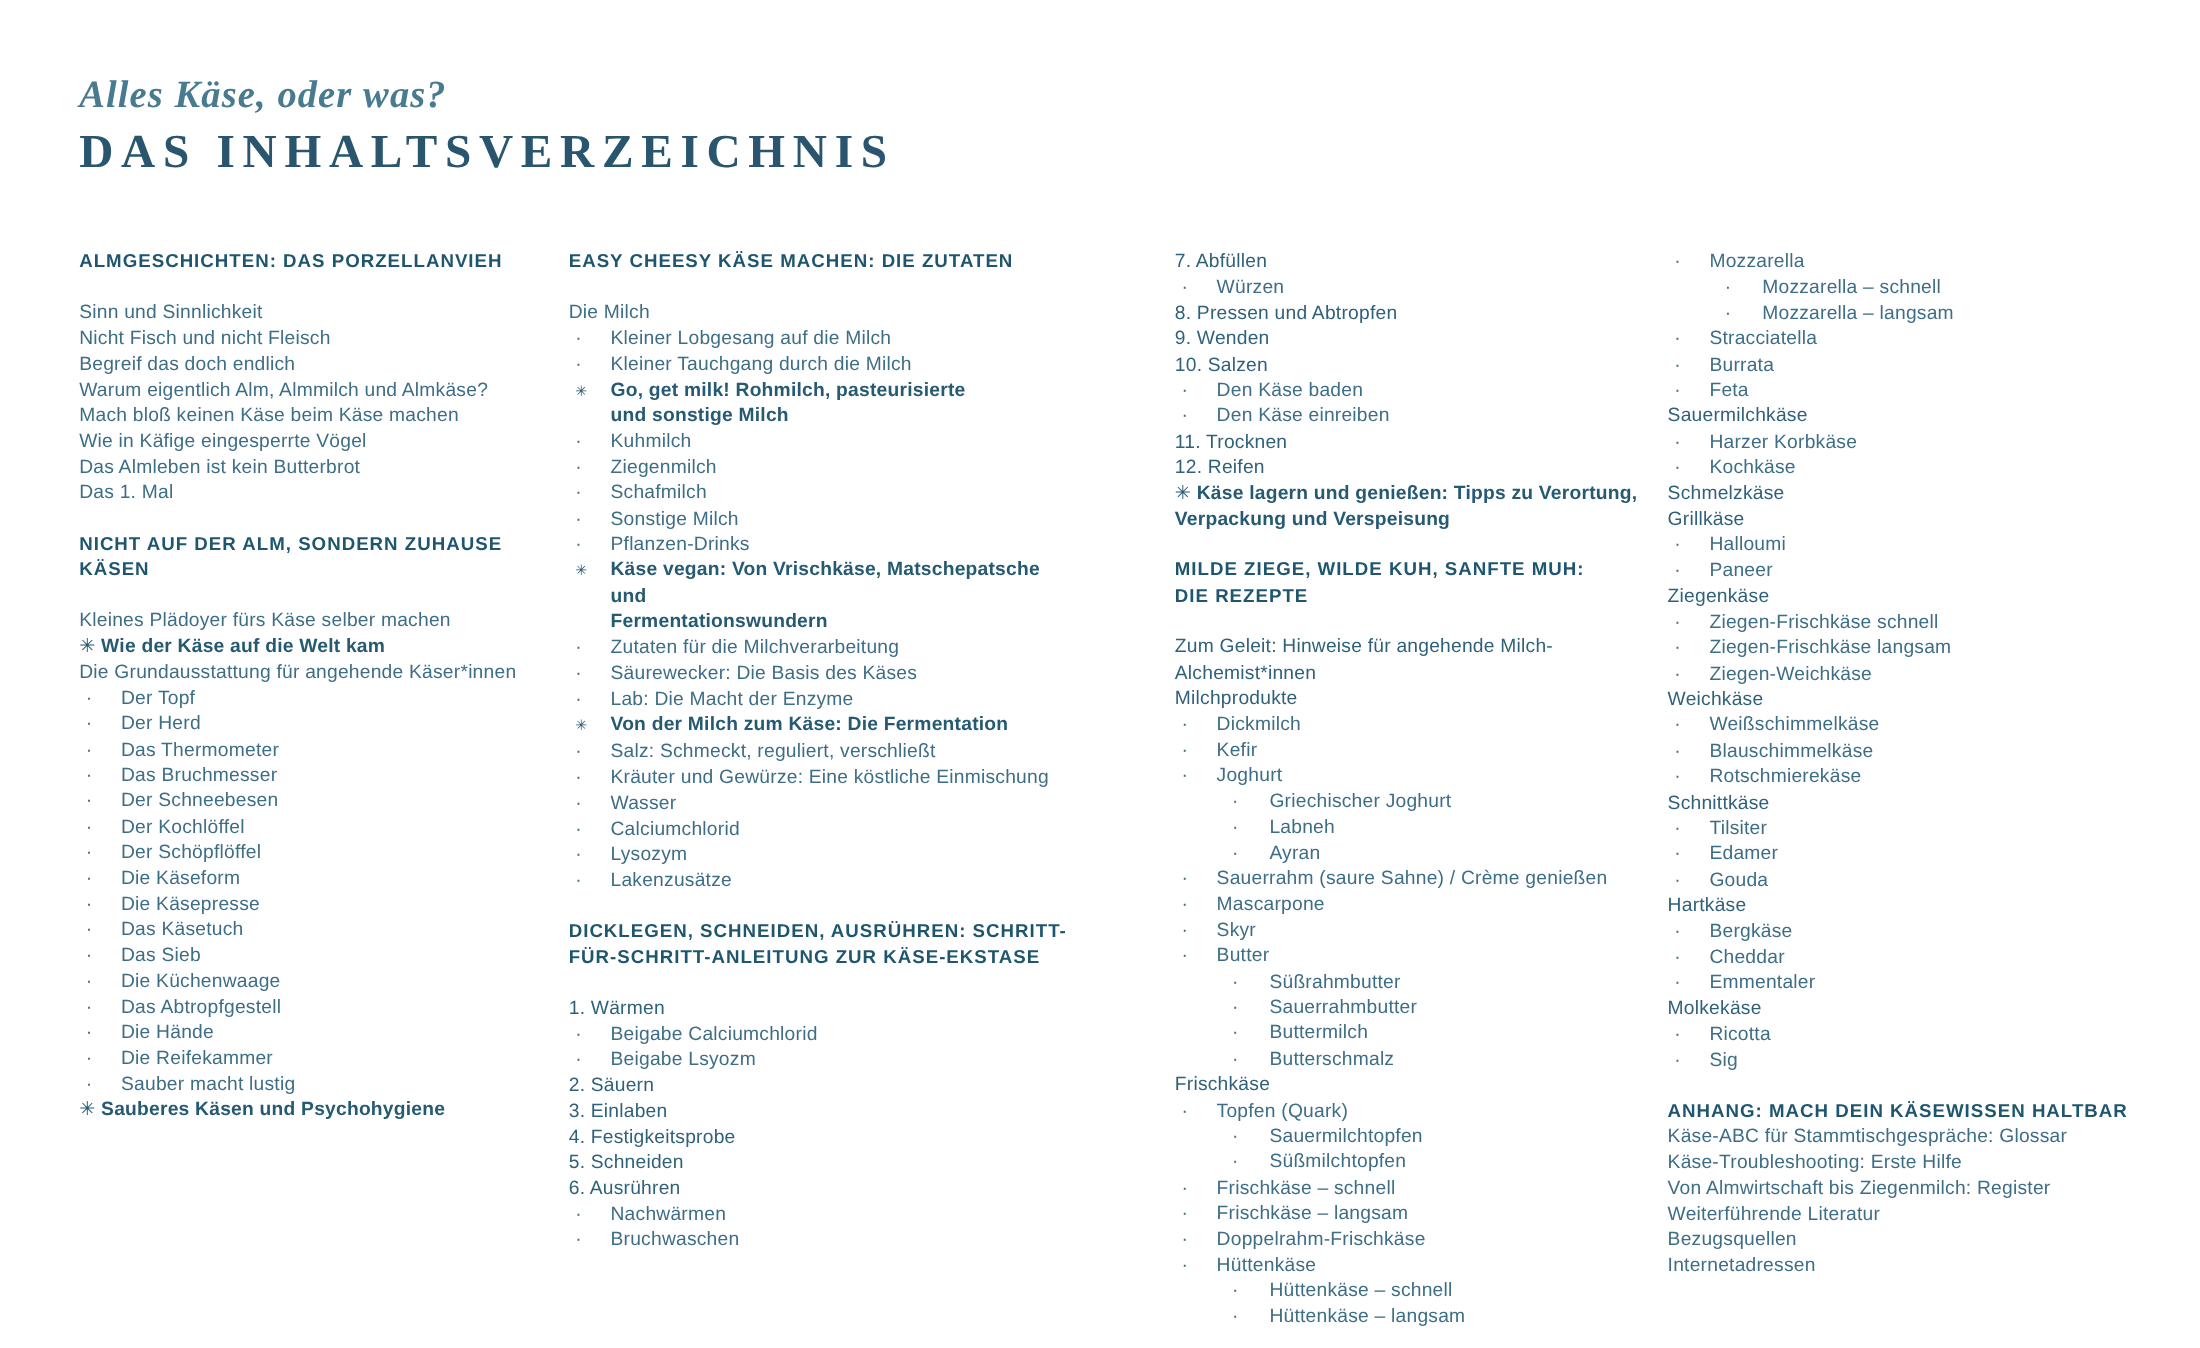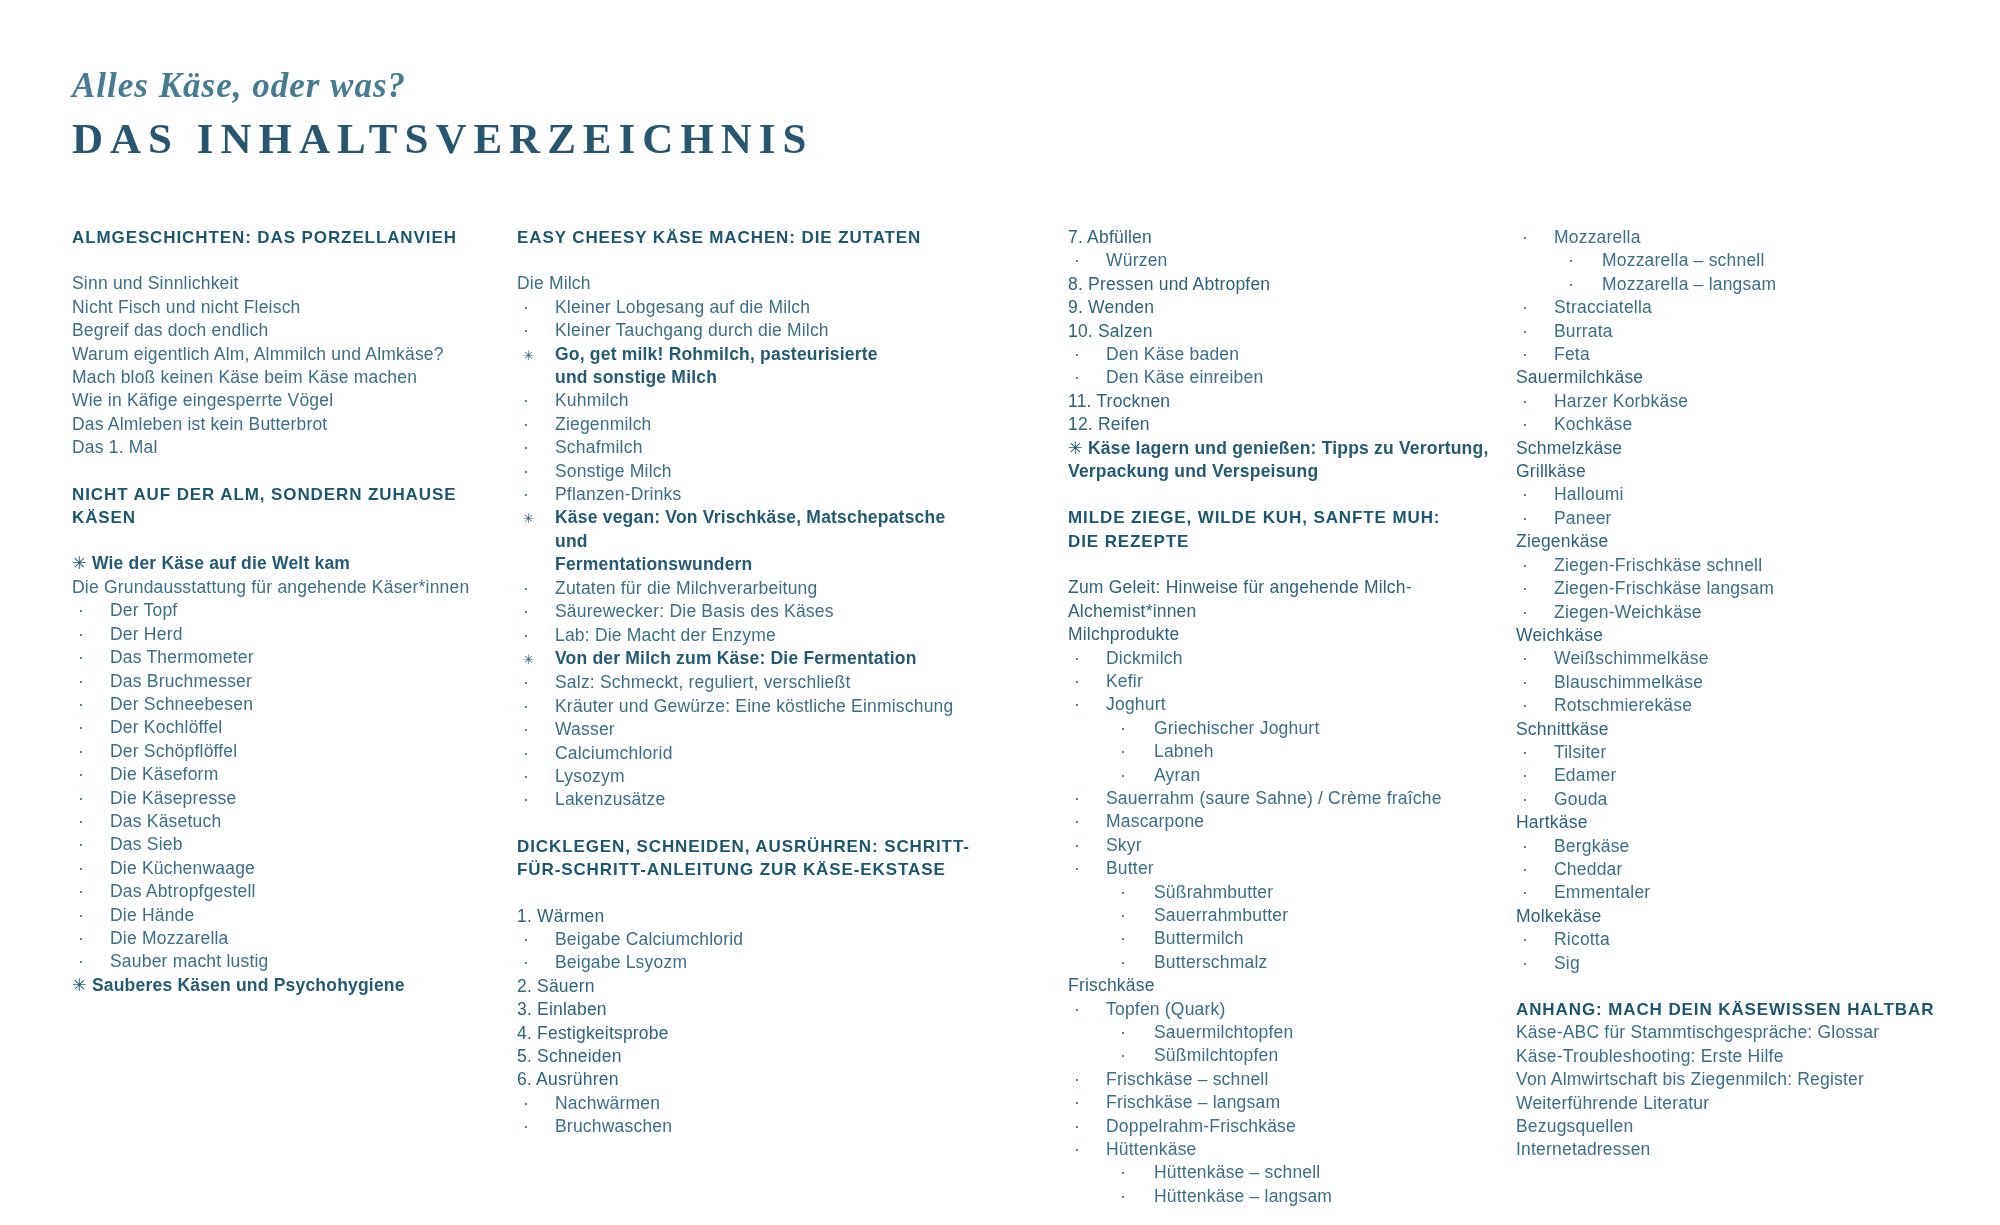--- a/index.html
+++ b/index.html
@@ -65,20 +65,21 @@
     <div class="line">Nicht Fisch und nicht Fleisch</div>
     <div class="line">Begreif das doch endlich</div>
     <div class="line">Warum eigentlich Alm, Almmilch und Almkäse?</div>
     <div class="line">Mach bloß keinen Käse beim Käse machen</div>
     <div class="line">Wie in Käfige eingesperrte Vögel</div>
     <div class="line">Das Almleben ist kein Butterbrot</div>
     <div class="line">Das 1. Mal</div>
     <div class="gap"></div>
     <div class="line h">NICHT AUF DER ALM, SONDERN ZUHAUSE KÄSEN</div>
     <div class="gap"></div>
+    <div class="line">Kleines Plädoyer fürs Käse selber machen</div>
     <div class="line b">✳ Wie der Käse auf die Welt kam</div>
     <div class="line">Die Grundausstattung für angehende Käser*innen</div>
     <div class="row l1">
       <span class="marker">·</span>
       <span class="txt line">Der Topf</span>
     </div>
     <div class="row l1">
       <span class="marker">·</span>
       <span class="txt line">Der Herd</span>
     </div>
@@ -125,21 +126,21 @@
     <div class="row l1">
       <span class="marker">·</span>
       <span class="txt line">Das Abtropfgestell</span>
     </div>
     <div class="row l1">
       <span class="marker">·</span>
       <span class="txt line">Die Hände</span>
     </div>
     <div class="row l1">
       <span class="marker">·</span>
-      <span class="txt line">Die Mozzarella</span>
+      <span class="txt line">Die Reifekammer</span>
     </div>
     <div class="row l1">
       <span class="marker">·</span>
       <span class="txt line">Sauber macht lustig</span>
     </div>
     <div class="line b">✳ Sauberes Käsen und Psychohygiene</div>
   </div>
 <div class="col col-2">
     <div class="line h">EASY CHEESY KÄSE MACHEN: DIE ZUTATEN</div>
     <div class="gap"></div>
@@ -296,21 +297,21 @@
     <div class="row l2">
       <span class="marker">·</span>
       <span class="txt line">Labneh</span>
     </div>
     <div class="row l2">
       <span class="marker">·</span>
       <span class="txt line">Ayran</span>
     </div>
     <div class="row l1">
       <span class="marker">·</span>
-      <span class="txt line">Sauerrahm (saure Sahne) / Crème fraîche</span>
+      <span class="txt line">Sauerrahm (saure Sahne) / Crème genießen</span>
     </div>
     <div class="row l1">
       <span class="marker">·</span>
       <span class="txt line">Mascarpone</span>
     </div>
     <div class="row l1">
       <span class="marker">·</span>
       <span class="txt line">Skyr</span>
     </div>
     <div class="row l1">

